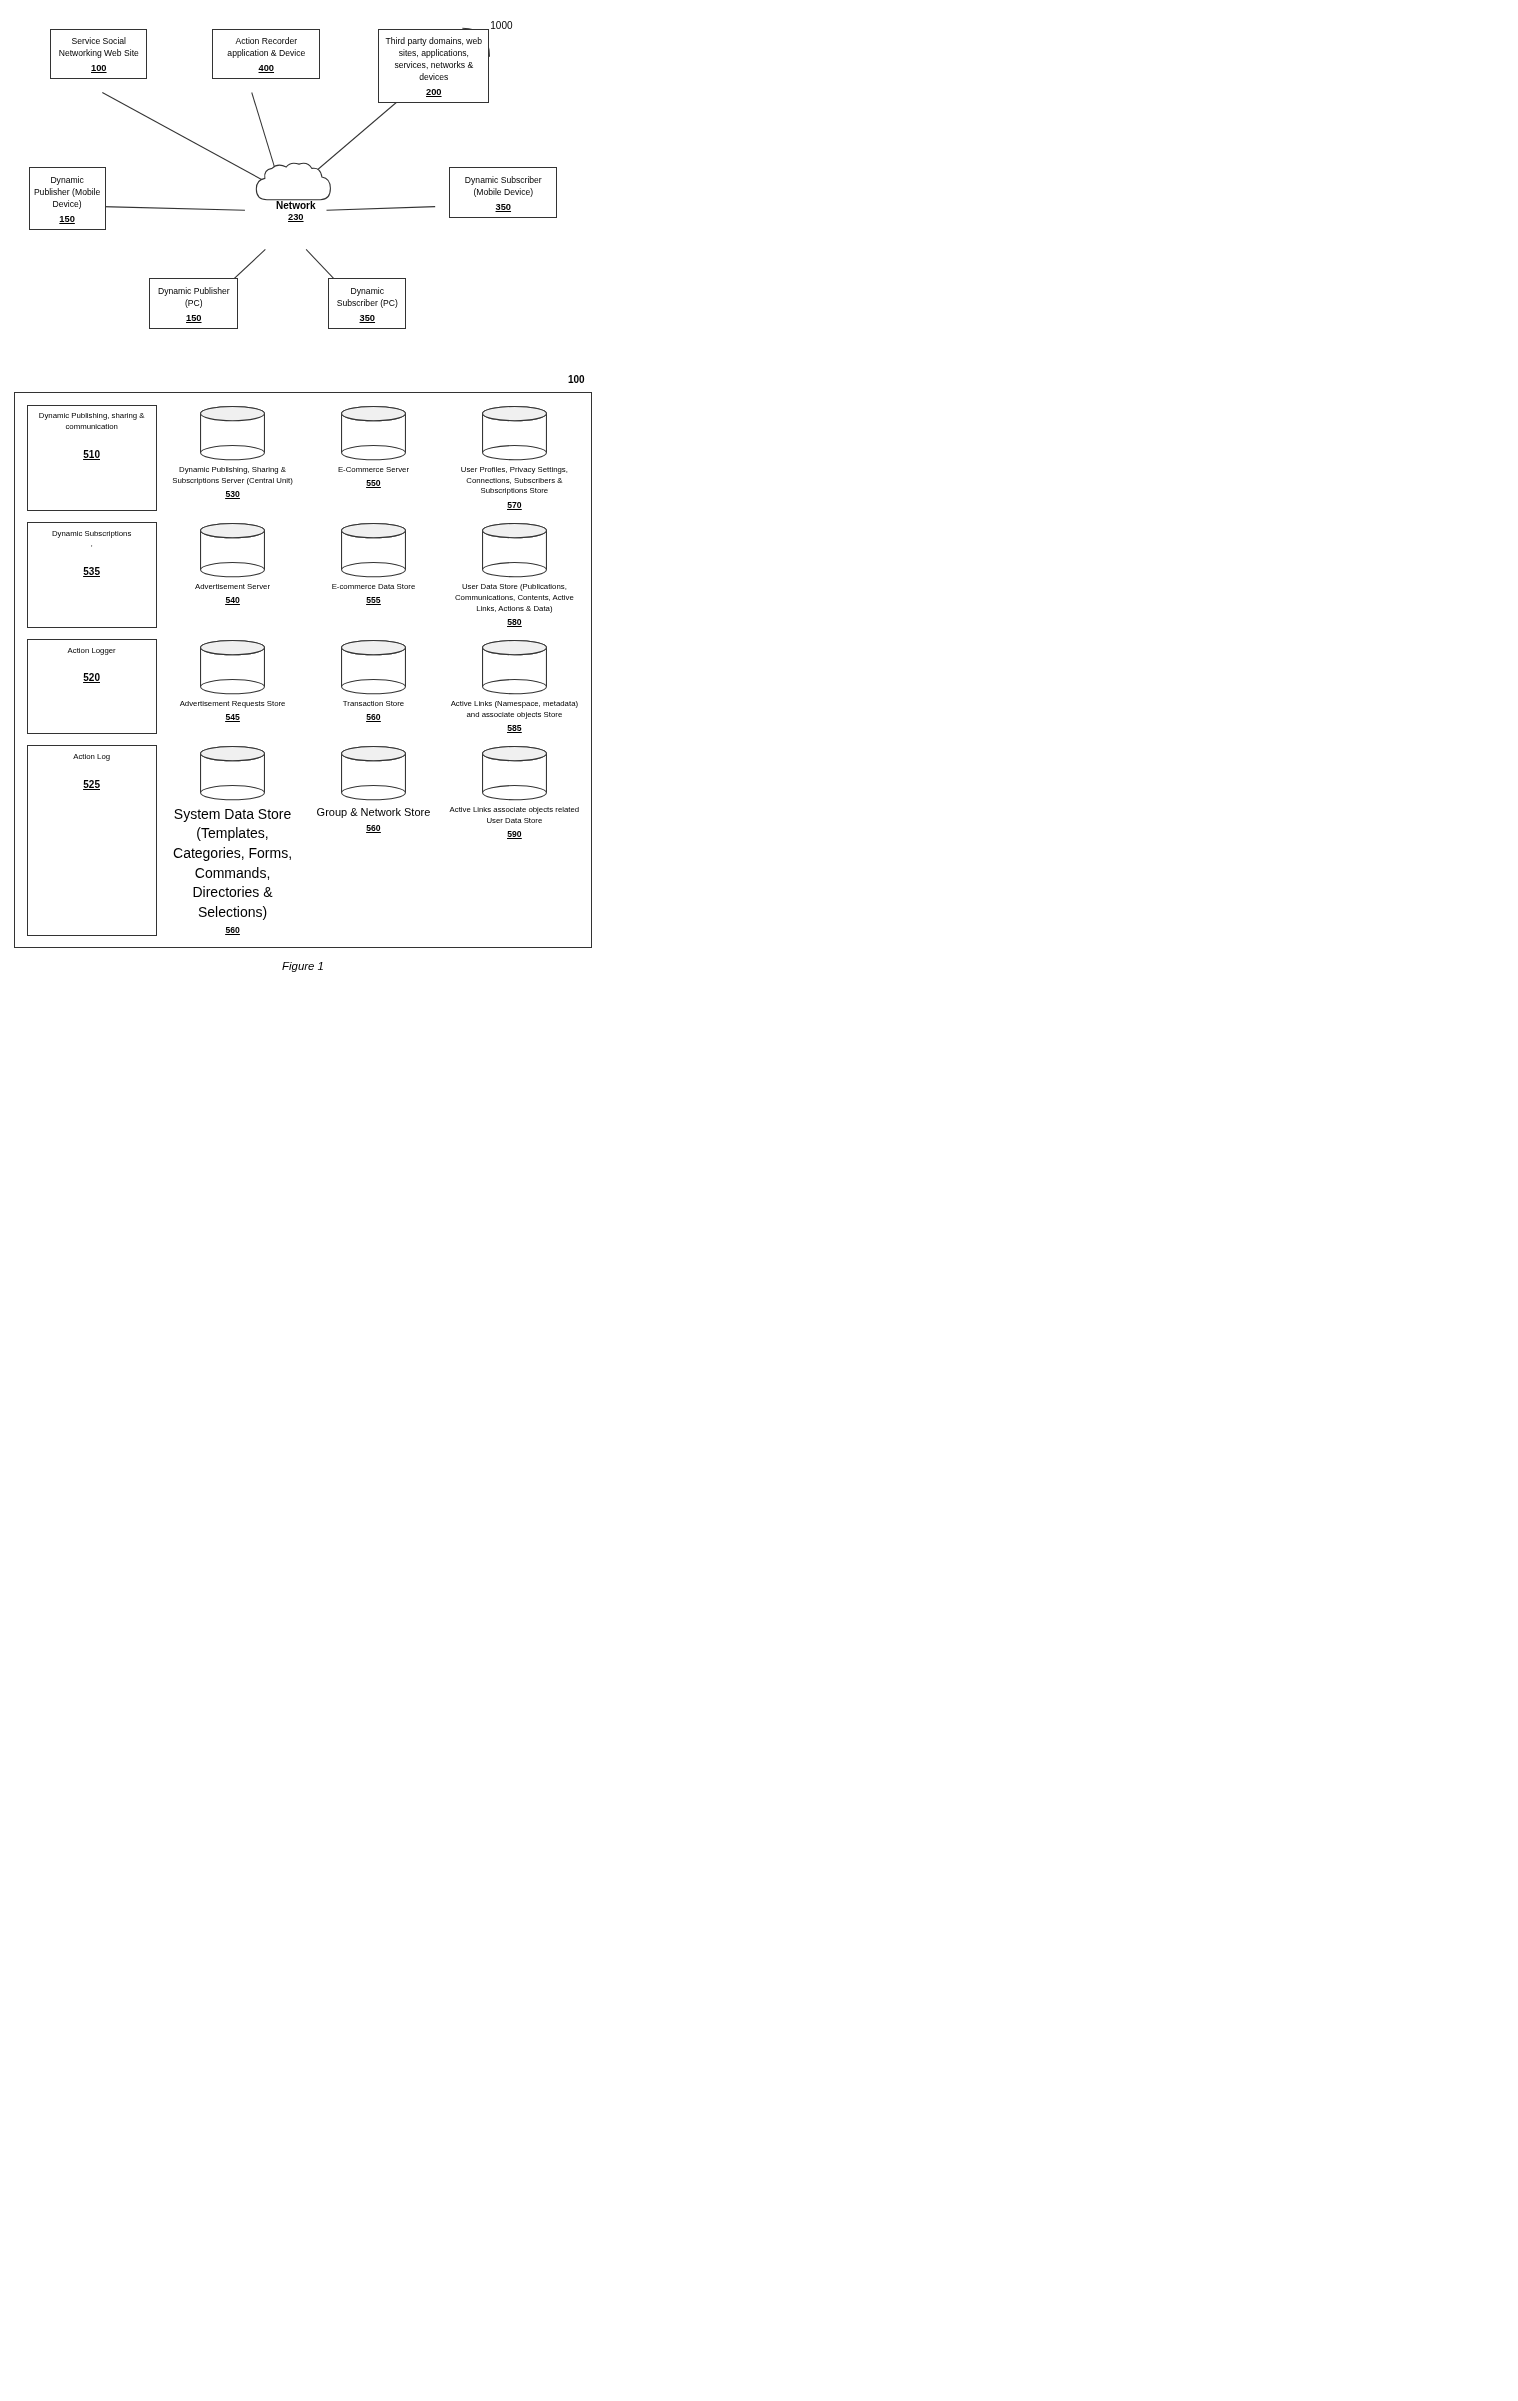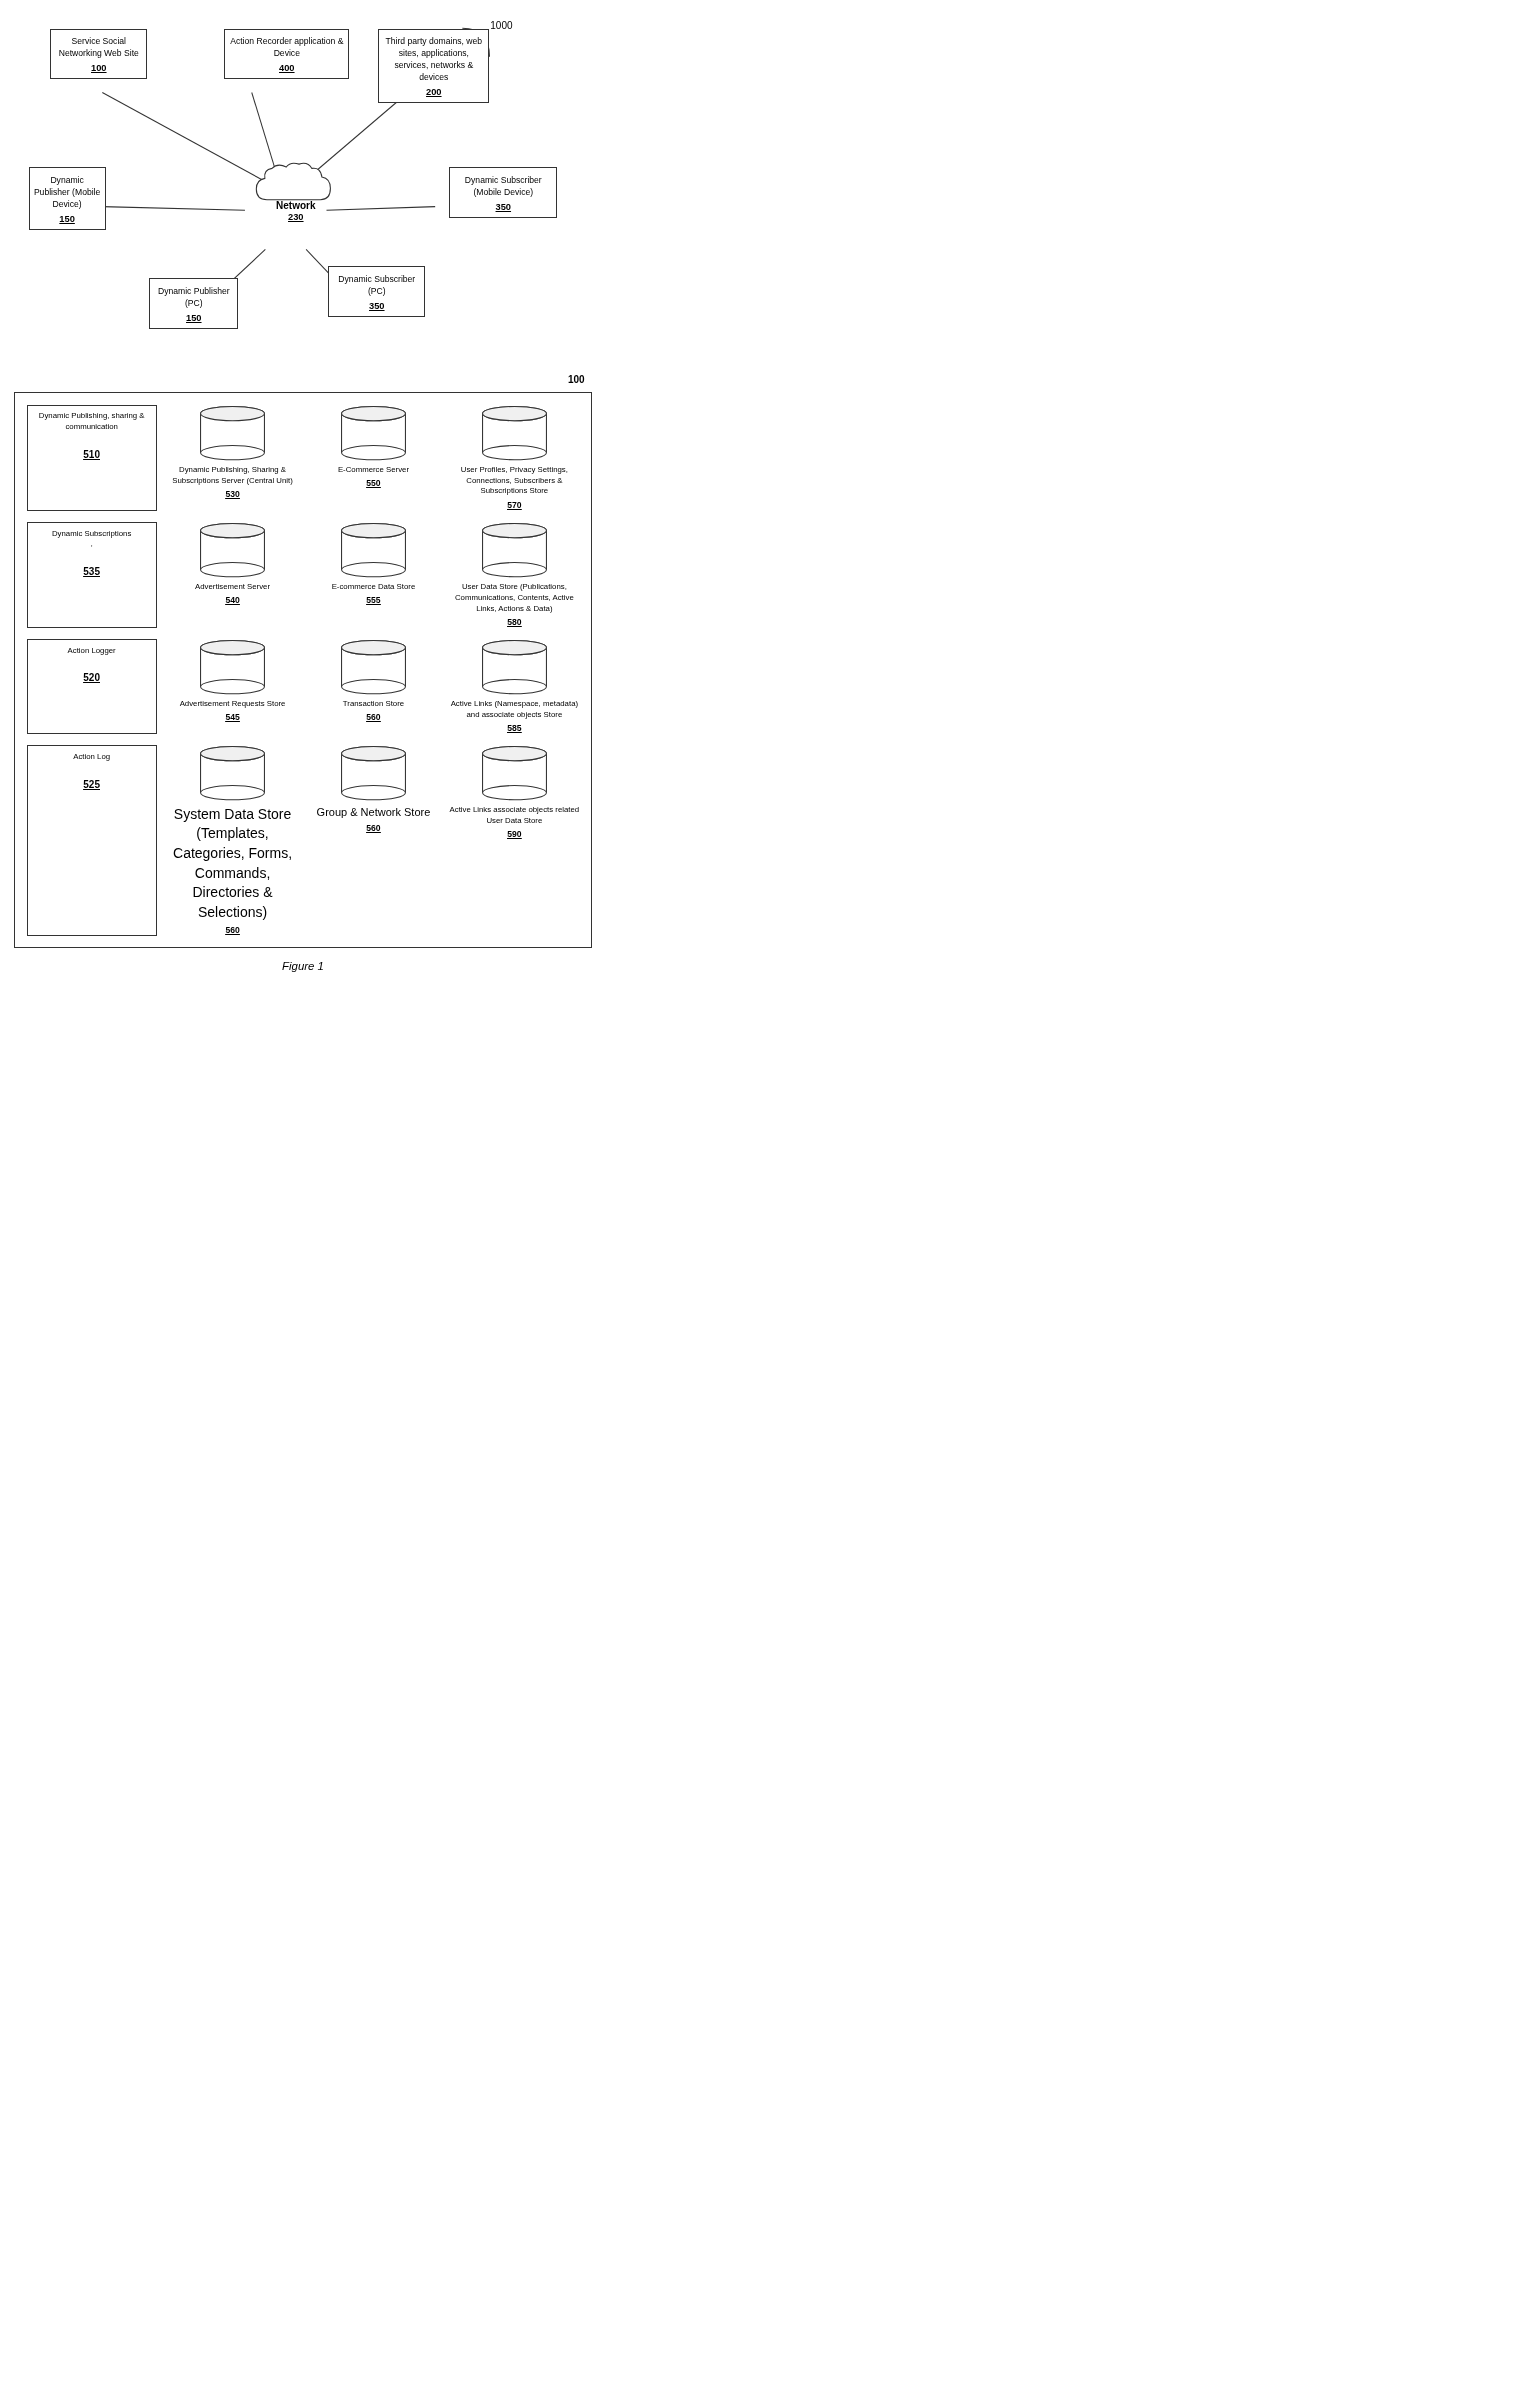--- a/index.html
+++ b/index.html
@@ -131,21 +131,21 @@
       <line x1="510" y1="410" x2="430" y2="330" stroke="#333" stroke-width="1.5"></line>
 
       <path d="M 660 20 Q 700 20 700 60" fill="none" stroke="#333" stroke-width="1.5"></path>
     </svg>
 
     <div class="box" style="left:36px; top:14.3px; width:97px;">
       <span>Service Social Networking Web Site</span>
       <span class="label">100</span>
     </div>
 
-    <div class="box" style="left:198px; top:14.3px; width:125px;margin-left:12px;">
+    <div class="box" style="left:198px; top:14.3px; width:108px;">
       <span>Action Recorder application &amp; Device</span>
       <span class="label">400</span>
     </div>
 
     <div class="box" style="left:364px; top:14.3px; width:111px;">
       <span>Third party domains, web sites, applications, services, networks &amp; devices</span>
       <span class="label">200</span>
     </div>
 
     <div style="position:absolute; left:476px; top:5.7px; font-size:10px;">
@@ -172,21 +172,21 @@
     <div class="box" style="left:435px; top:153px; width:108px;">
       <span>Dynamic Subscriber (Mobile Device)</span>
       <span class="label">350</span>
     </div>
 
     <div class="box" style="left:135px; top:264px; width:89px;">
       <span>Dynamic Publisher (PC)</span>
       <span class="label">150</span>
     </div>
 
-    <div class="box" style="left:314px; top:252px; width:97px;">
+    <div class="box" style="left:314px; top:264px; width:78px;">
       <span>Dynamic Subscriber (PC)</span>
       <span class="label">350</span>
     </div>
 
     <div style="position:absolute; right:7.1px; bottom:0px; font-size:10px; font-weight:bold;">
       <span>100</span>
     </div>
   </div>
 
   <div class="server-section">

